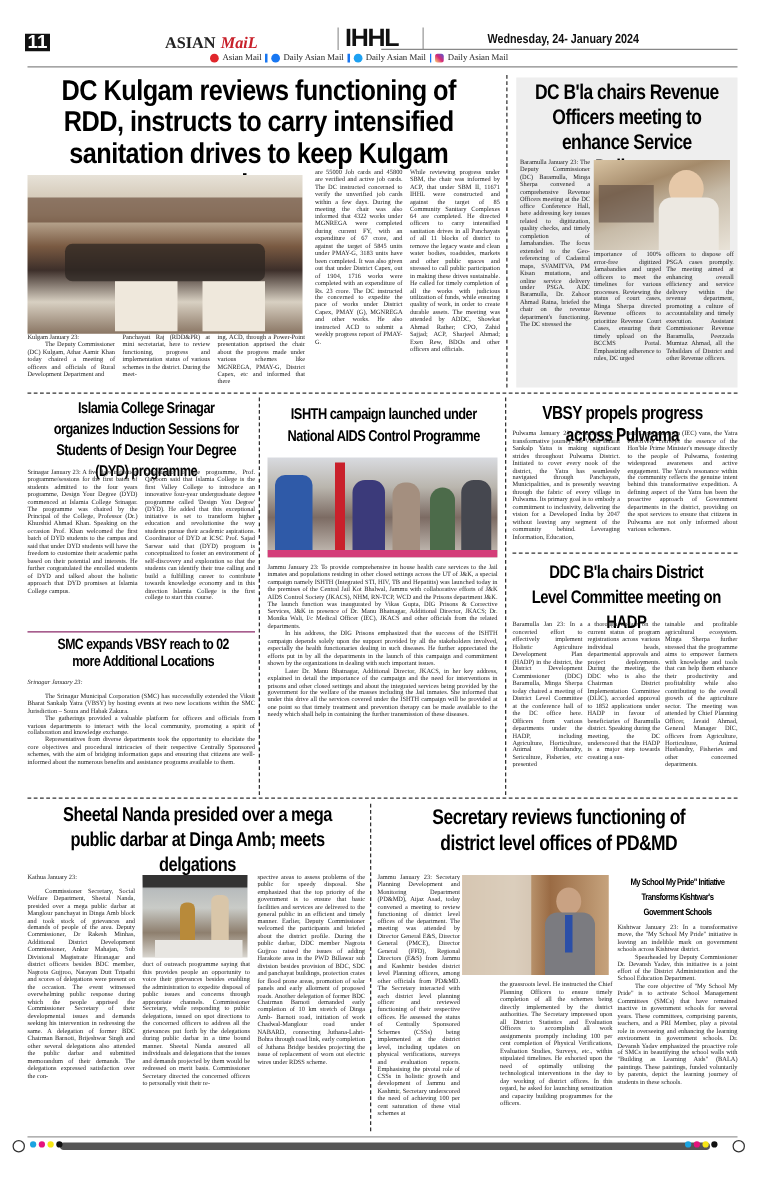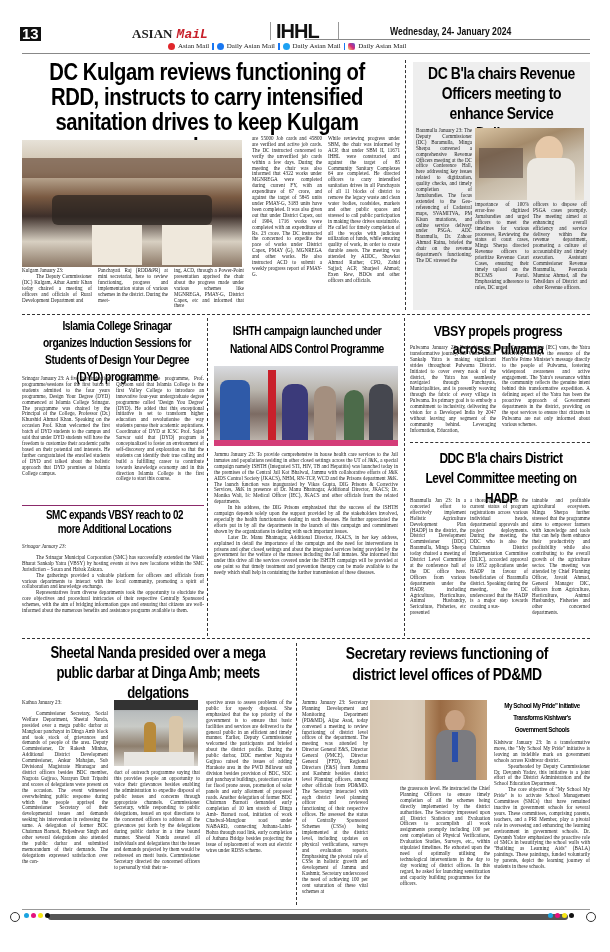--- a/index.html
+++ b/index.html
@@ -11,24 +11,24 @@
   .body p { text-indent: 14px; }
   .body p.first { text-indent: 0; }
   .dash-h { position: absolute; height: 0; border-top: 1.6px dashed #333; }
   .dash-v { position: absolute; width: 0; border-left: 1.6px dashed #333; }
   .photo { position: absolute; overflow: hidden; }
 </style>
 </head>
 <body>
 
 <div class="abs" style="left:0;top:0;width:610px;height:56px;">
-  <div class="abs" style="left:20px;top:27px;font-family:'Liberation Sans',sans-serif;font-weight:700;font-size:15px;color:#111;background:#111;color:#fff;padding:0 2px;line-height:14px;">13</div>
+  <div class="abs" style="left:20px;top:27px;font-family:'Liberation Sans',sans-serif;font-weight:700;font-size:15px;color:#111;background:#111;color:#fff;padding:0 2px;line-height:14px;">11</div>
   <div class="abs" style="left:132px;top:26px;font-size:13px;">
     <span style="font-family:'Liberation Serif',serif;font-weight:700;color:#222;text-transform:uppercase;">Asian</span>
-    <span style="font-family:Liberation Mono, monospace;font-weight:700;font-style:italic;color:#c8202a;">MaiL</span>
+    <span style="font-family:Liberation Serif, serif;font-weight:700;font-style:italic;color:#c8202a;">MaiL</span>
   </div>
   <div class="abs" style="left:270px;top:22px;width:1px;height:18px;background:#999;"></div>
   <div class="abs" style="left:276px;top:20px;font-family:'Liberation Sans',sans-serif;font-weight:700;font-size:20px;letter-spacing:-1px;color:#111;">IHHL</div>
   <div class="abs" style="left:338px;top:22px;width:1px;height:18px;background:#999;"></div>
   <div class="abs" style="left:390px;top:25px;font-family:'Liberation Sans',sans-serif;font-weight:700;font-size:10.5px;color:#111;transform:scaleX(0.82);transform-origin:left top;">Wednesday, 24-  January 2024</div>
   <div class="abs" style="left:305px;top:39px;width:285px;height:0;border-top:1px solid #888;"></div>
   <div class="abs" style="left:168px;top:42px;font-family:'Liberation Serif',serif;font-size:7px;color:#222;display:flex;align-items:center;gap:3px;">
     <span style="display:inline-block;width:7px;height:7px;border-radius:50%;background:#e0262b;"></span>
     <span>Asian Mail</span>
     <span style="display:inline-block;width:1.5px;height:7px;background:#1877f2;"></span>

